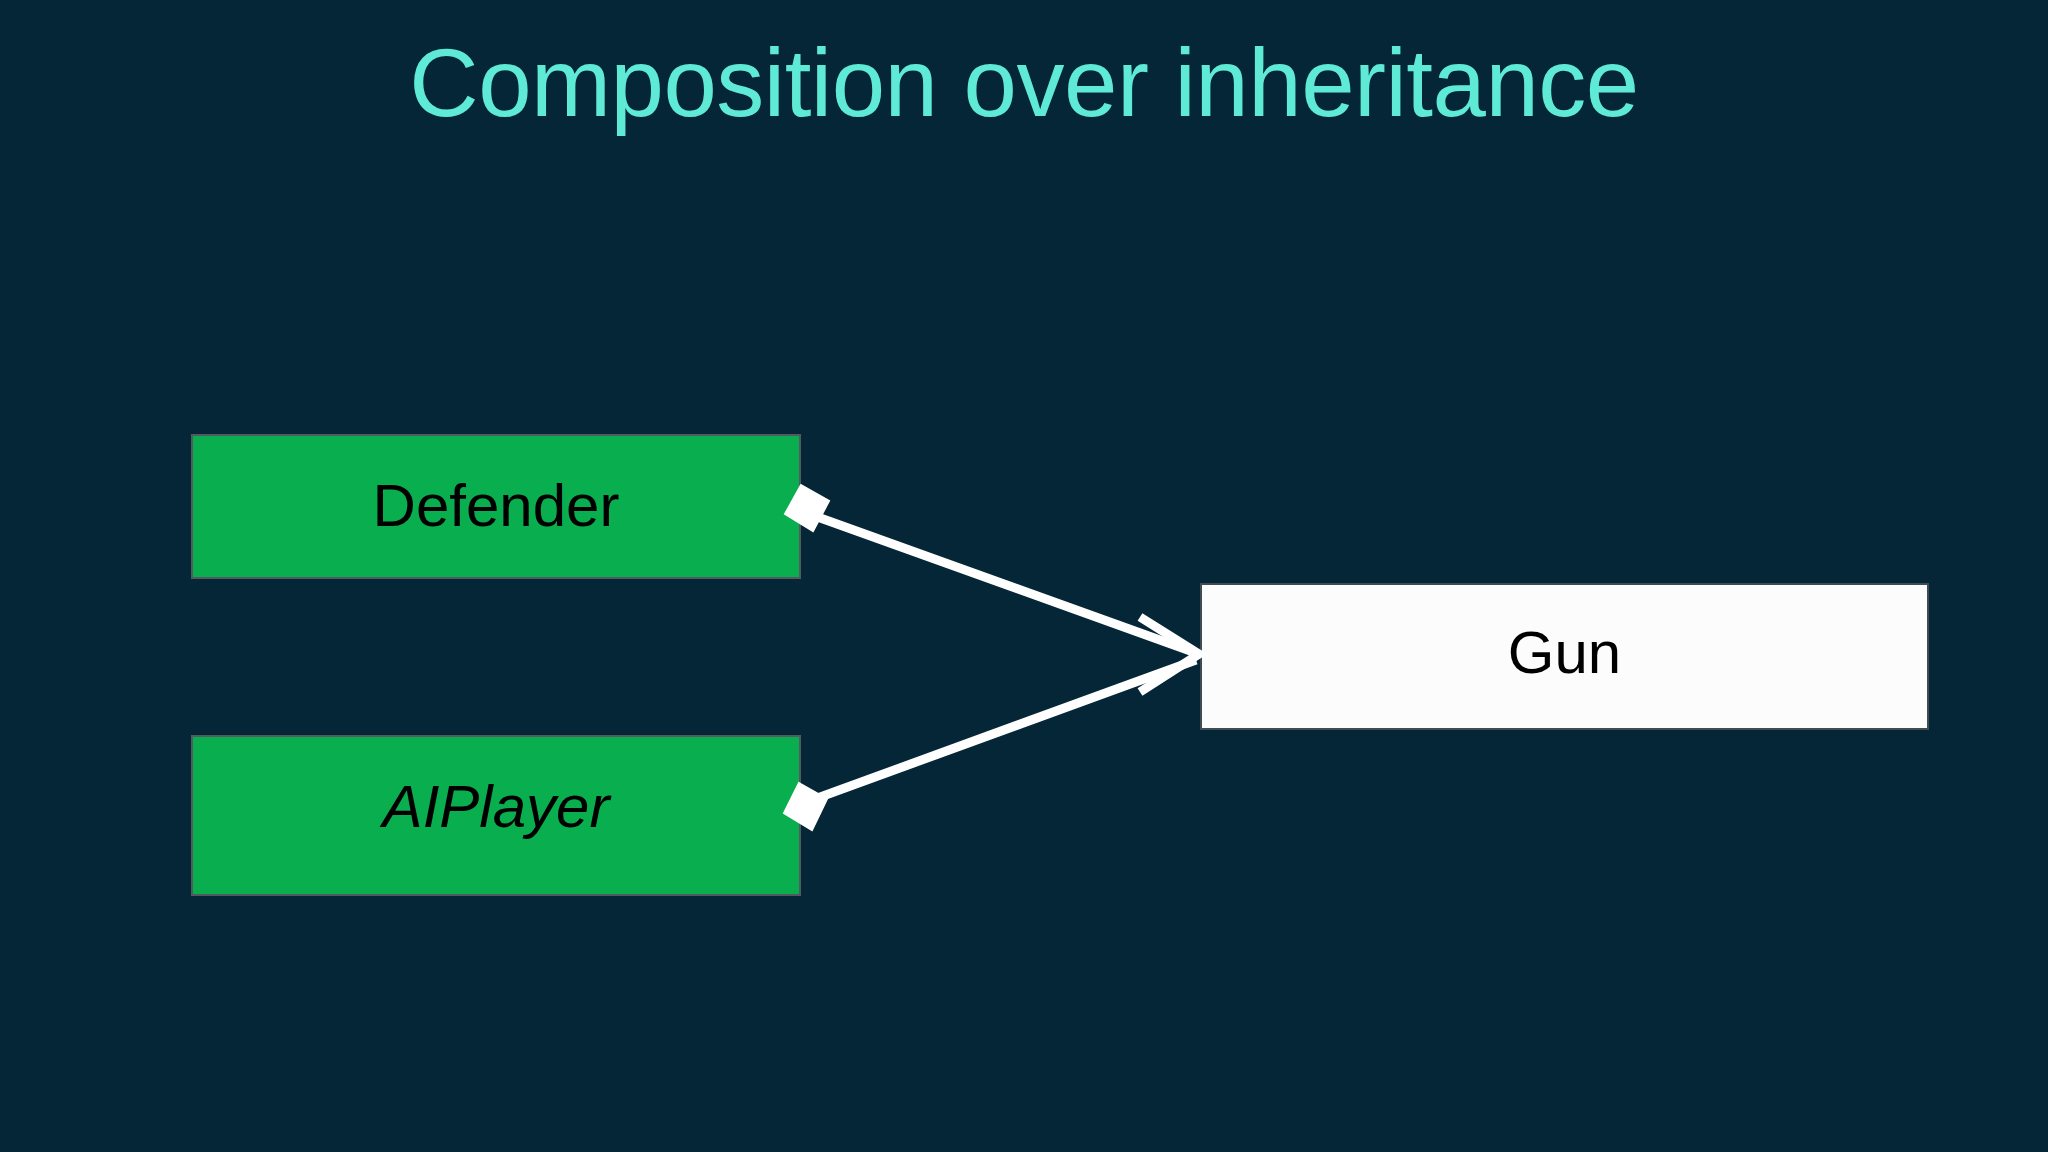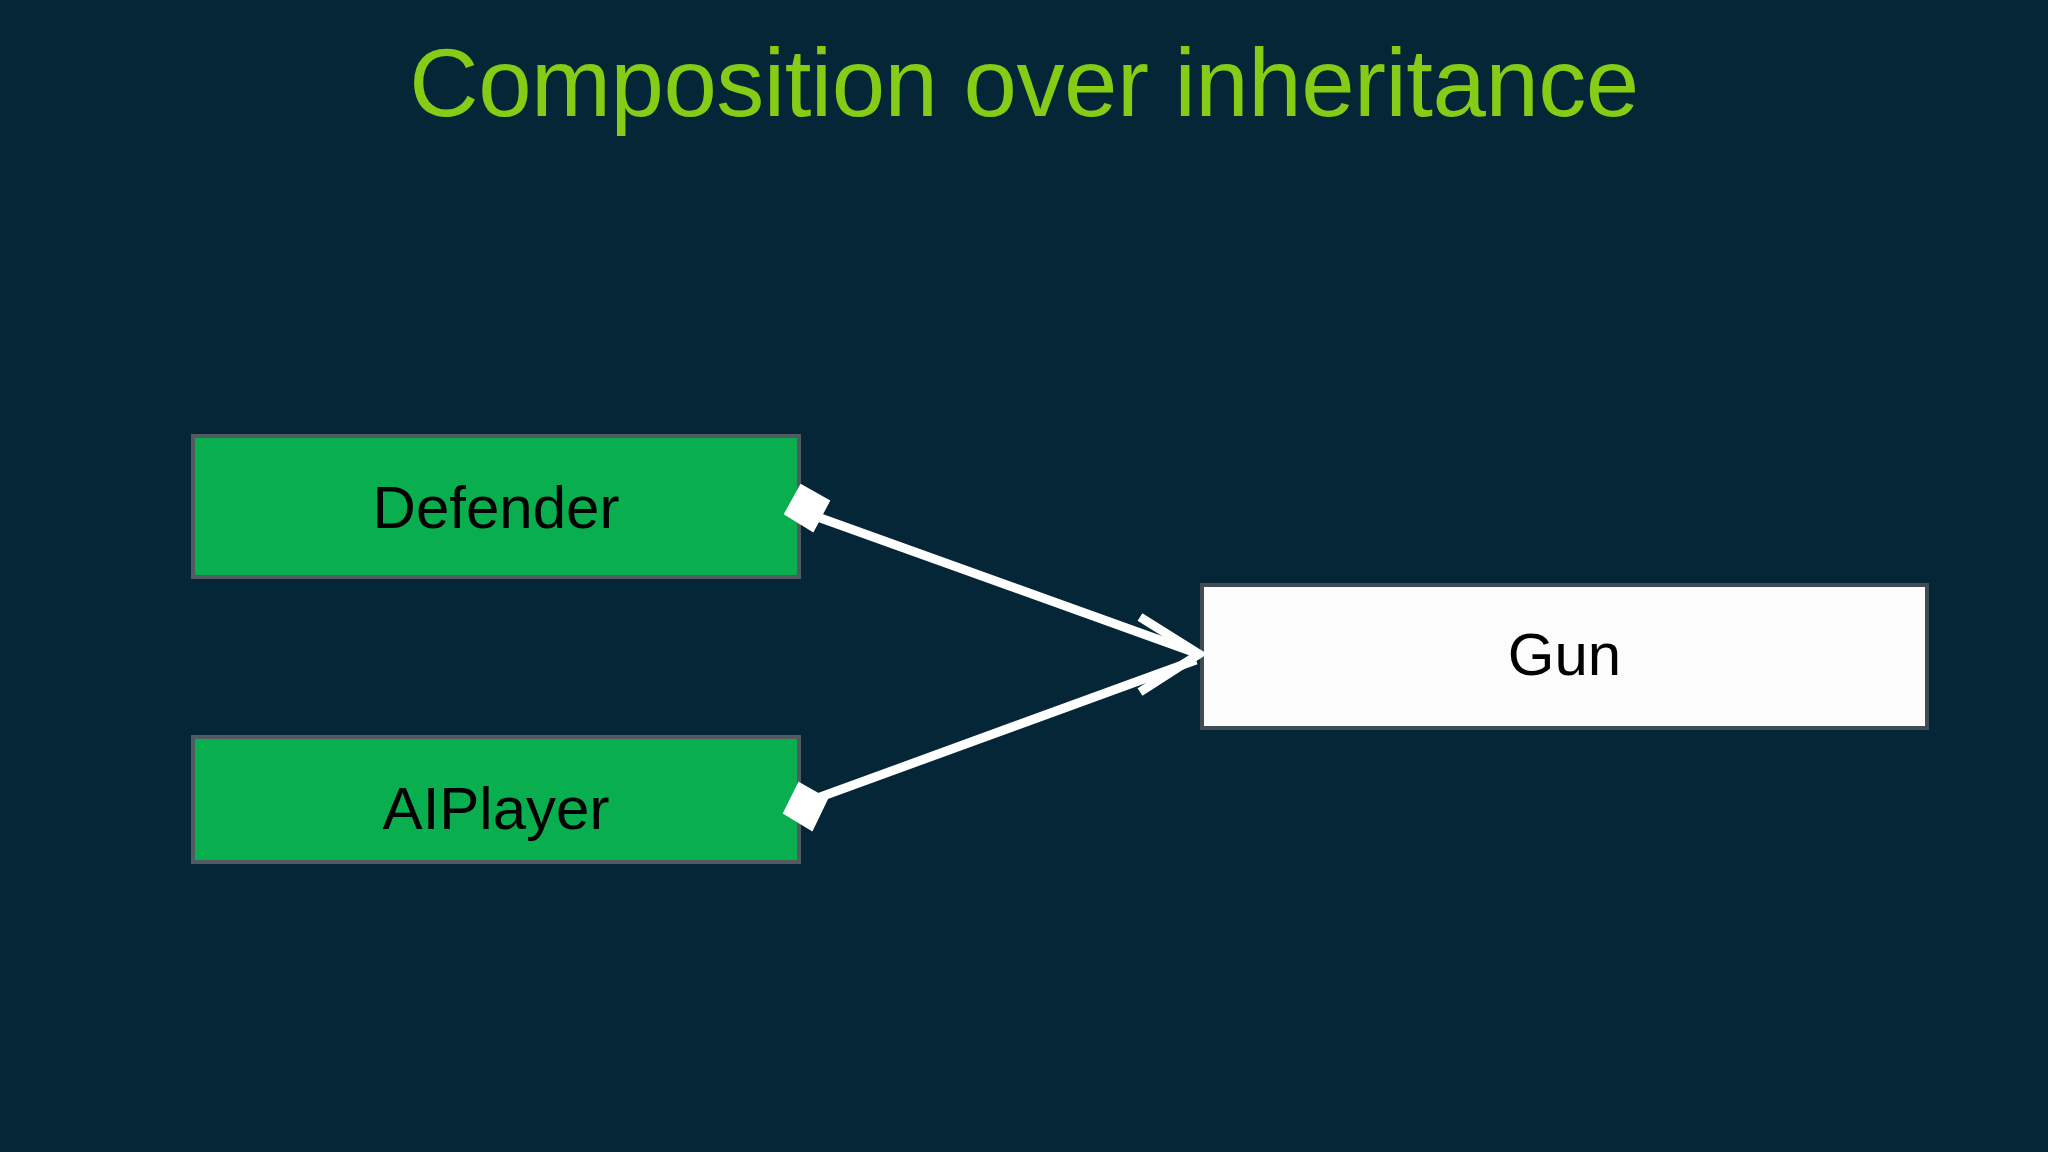--- a/index.html
+++ b/index.html
@@ -16,33 +16,33 @@
     font-family: "Liberation Sans", sans-serif;
   }
 
   
   #slide-title {
     position: absolute;
     left: 0;
     top: 28px;
     width: 2048px;
     text-align: center;
-    color: #84cc16;
+    color: #5eead4;
     font-size: 96px;
     font-weight: 400;
     letter-spacing: -0.5px;
     line-height: 1.15;
     white-space: nowrap;
   }
 
   
   .uml-box {
     position: absolute;
     box-sizing: border-box;
-    border: 4px solid #6d28d9;
+    border: 2px solid #6d28d9;
     display: block;
   }
   .uml-box .uml-label {
     position: absolute;
     left: 0;
     width: 100%;
     text-align: center;
     font-size: 60px;
     font-weight: 400;
     line-height: 1;
@@ -55,21 +55,21 @@
     border-color: #515a60;
   }
   .uml-box.white {
     background: #fcfcfc;
     border-color: #414b52;
   }
 
   #box-defender { left: 191px; top: 434px; width: 610px; height: 145px; }
   #box-defender .uml-label { top: 40px; }
 
-  #box-aiplayer { left: 191px; top: 735px; width: 610px; height: 129px; }
+  #box-aiplayer { left: 191px; top: 735px; width: 610px; height: 161px; font-style: italic; }
   #box-aiplayer .uml-label { top: 40px; }
 
   #box-gun { left: 1200px; top: 583px; width: 729px; height: 147px; }
   #box-gun .uml-label { top: 38px; }
 
   
   #connectors {
     position: absolute;
     left: 0;
     top: 0;

